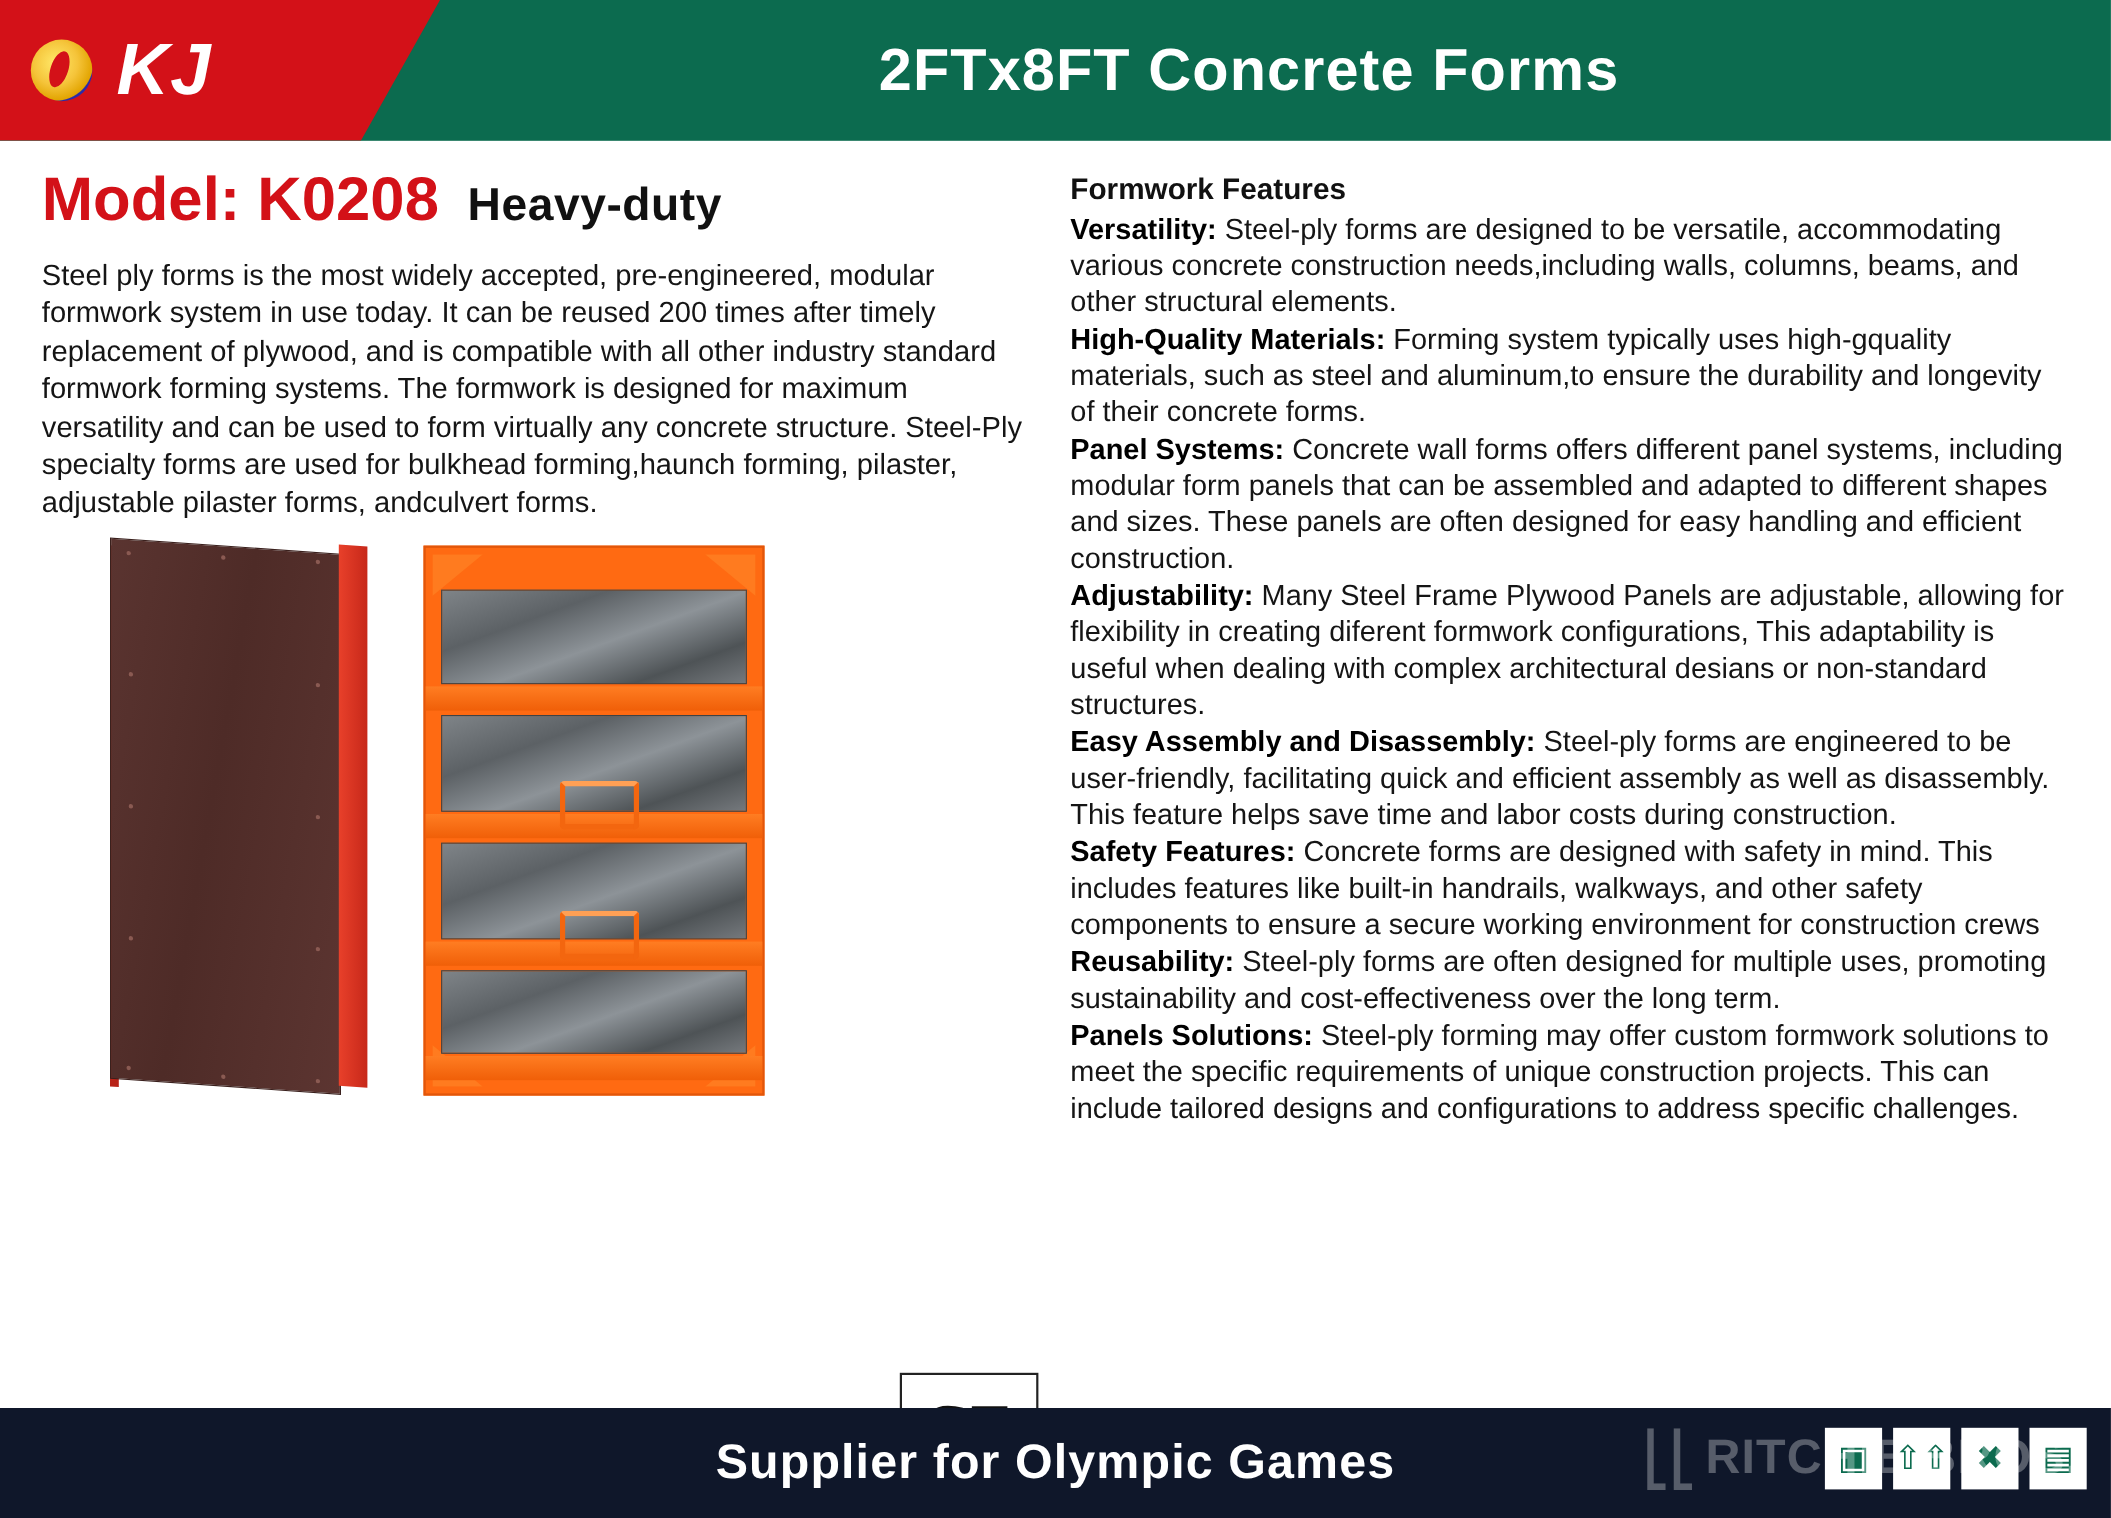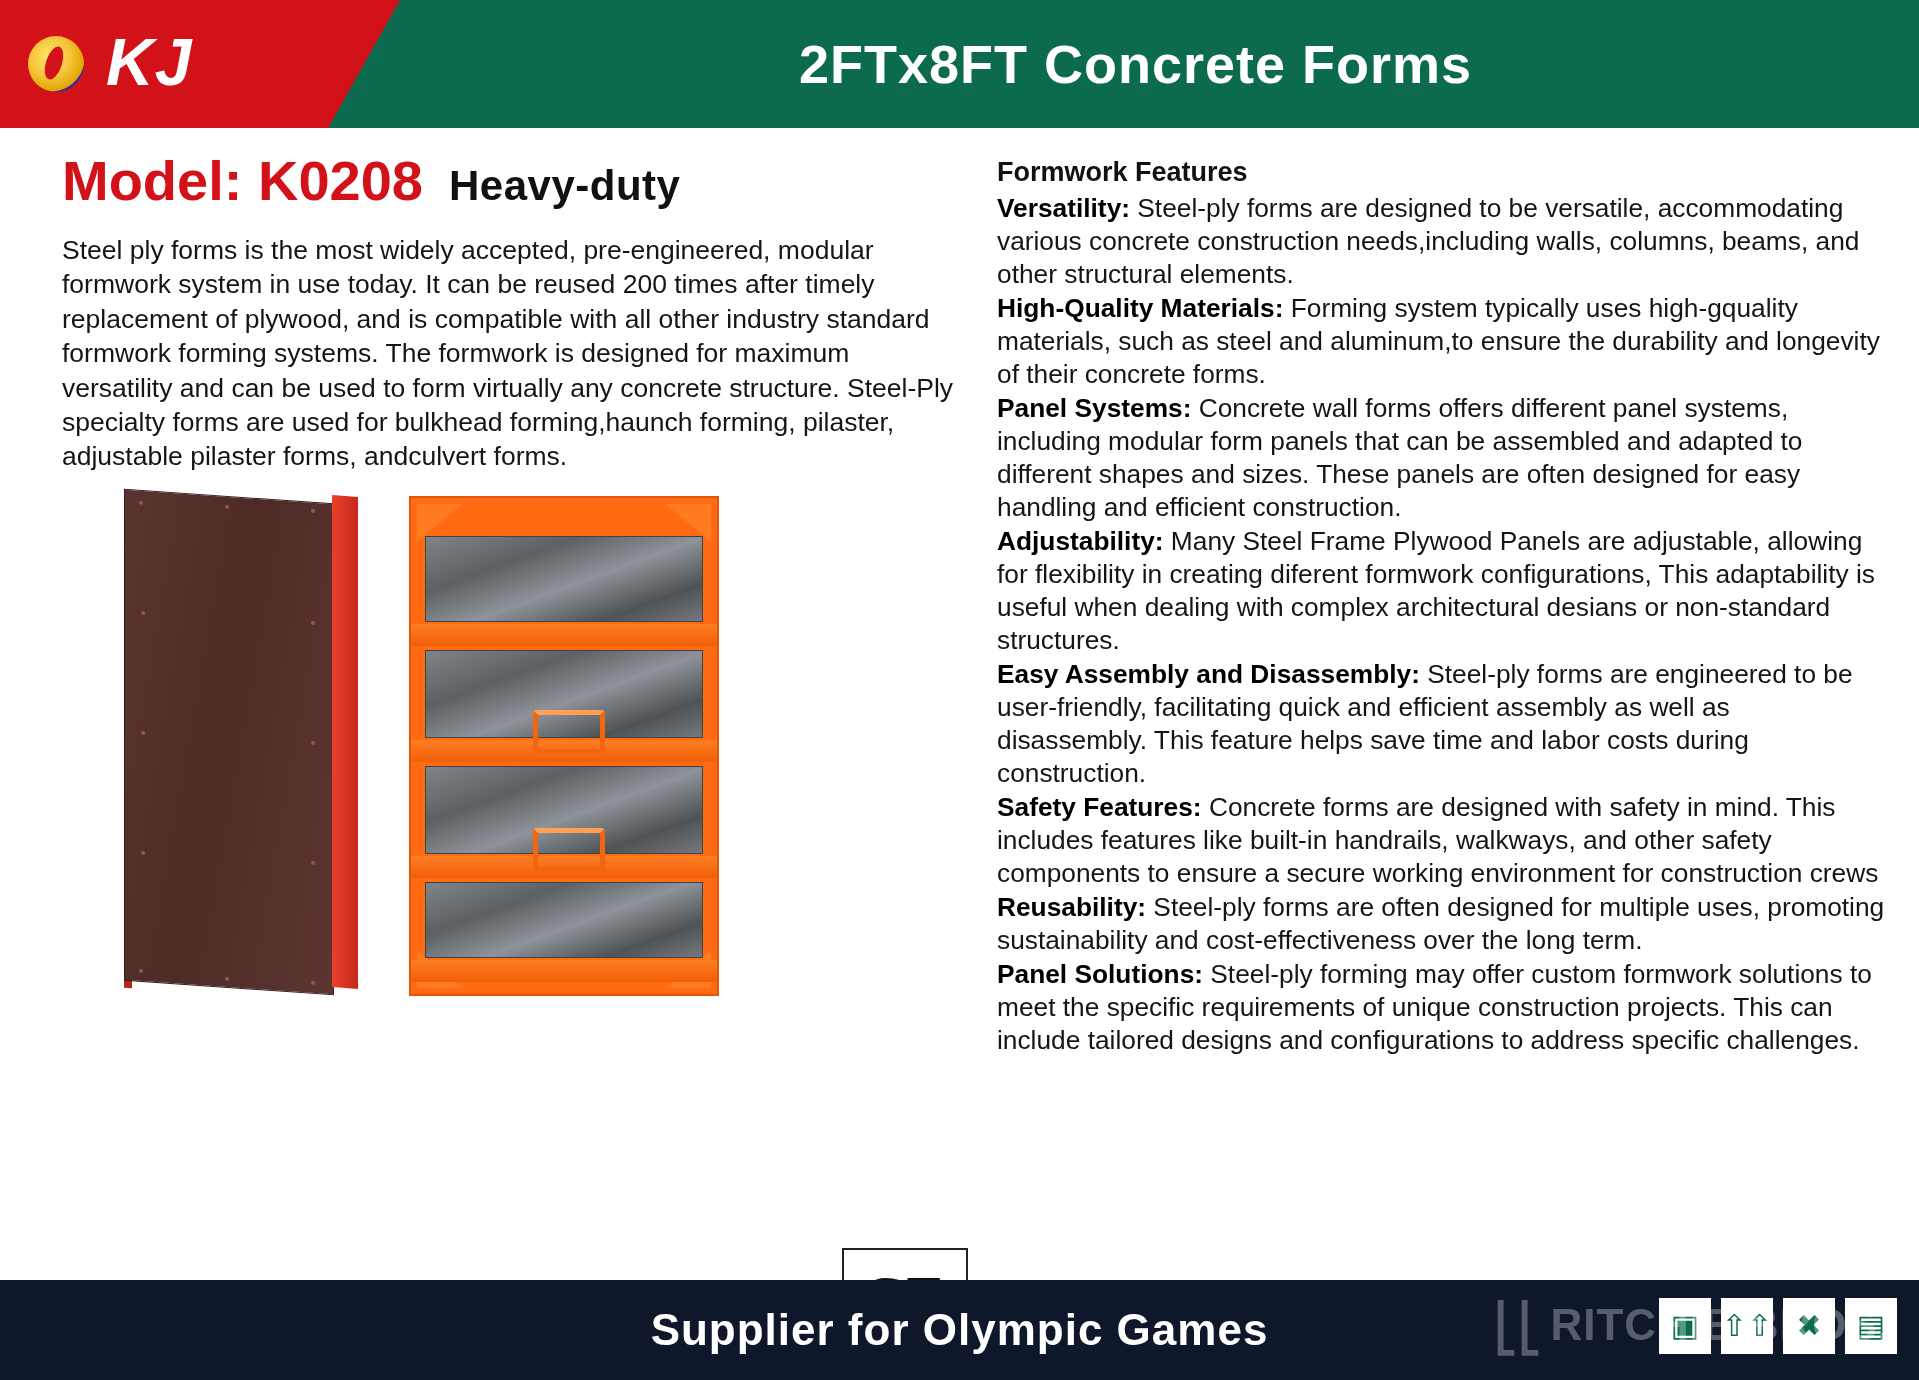--- a/index.html
+++ b/index.html
@@ -83,21 +83,20 @@
     height: 1152px;
     display: flex;
     box-sizing: border-box;
     padding: 10px 0 0 0;
   }
   .left-col {
     width: 955px;
     padding: 8px 20px 0 38px;
     box-sizing: border-box;
     position: relative;
-    margin-left: 24px;
   }
   .right-col {
     flex: 1;
     padding: 18px 34px 0 18px;
     box-sizing: border-box;
   }
 
   
   .model-line {
     display: flex;
@@ -384,21 +383,21 @@
   <div class="right-col">
     <div class="feat-title">Formwork Features</div>
 
     <p class="feat-p"><b>Versatility:</b><span> Steel-ply forms are designed to be versatile, accommodating various concrete construction needs,including walls, columns, beams, and other structural elements.</span></p>
     <p class="feat-p"><b>High-Quality Materials:</b><span>  Forming system typically uses high-gquality materials, such as steel and aluminum,to ensure the durability and longevity of their concrete forms.</span></p>
     <p class="feat-p"><b>Panel Systems:</b><span> Concrete wall forms offers different panel systems, including modular form panels that can be assembled and adapted to different shapes and sizes. These panels are often designed for easy handling and efficient construction.</span></p>
     <p class="feat-p"><b>Adjustability:</b><span> Many Steel Frame Plywood Panels are adjustable, allowing for flexibility in creating diferent formwork configurations, This adaptability is useful when dealing with complex architectural desians or non-standard structures.</span></p>
     <p class="feat-p"><b>Easy Assembly and Disassembly:</b><span>  Steel-ply forms are engineered to be user-friendly, facilitating quick and efficient assembly as well as disassembly. This feature helps save time and labor costs during construction.</span></p>
     <p class="feat-p"><b>Safety Features:</b><span>  Concrete forms are designed with safety in mind. This includes features like built-in handrails, walkways, and other safety components to ensure a secure working environment for construction crews</span></p>
     <p class="feat-p"><b>Reusability:</b><span> Steel-ply forms are often designed for multiple uses, promoting sustainability and cost-effectiveness over the long term.</span></p>
-    <p class="feat-p"><b>Panel Solutions:</b><span>  Steel-ply forming may offer custom formwork solutions to meet the specific requirements of unique construction projects. This can include tailored designs and configurations to address specific challenges.</span></p>
+    <p class="feat-p"><b>Panels Solutions:</b><span>  Steel-ply forming may offer custom formwork solutions to meet the specific requirements of unique construction projects. This can include tailored designs and configurations to address specific challenges.</span></p>
   </div>
 </div>
 
 <div class="footer">
   <div class="footer-text">Supplier for  Olympic Games</div>
 
   <div class="footer-icons">
     <div class="ficon">▣</div>
     <div class="ficon">⇧⇧</div>
     <div class="ficon">✖</div>

